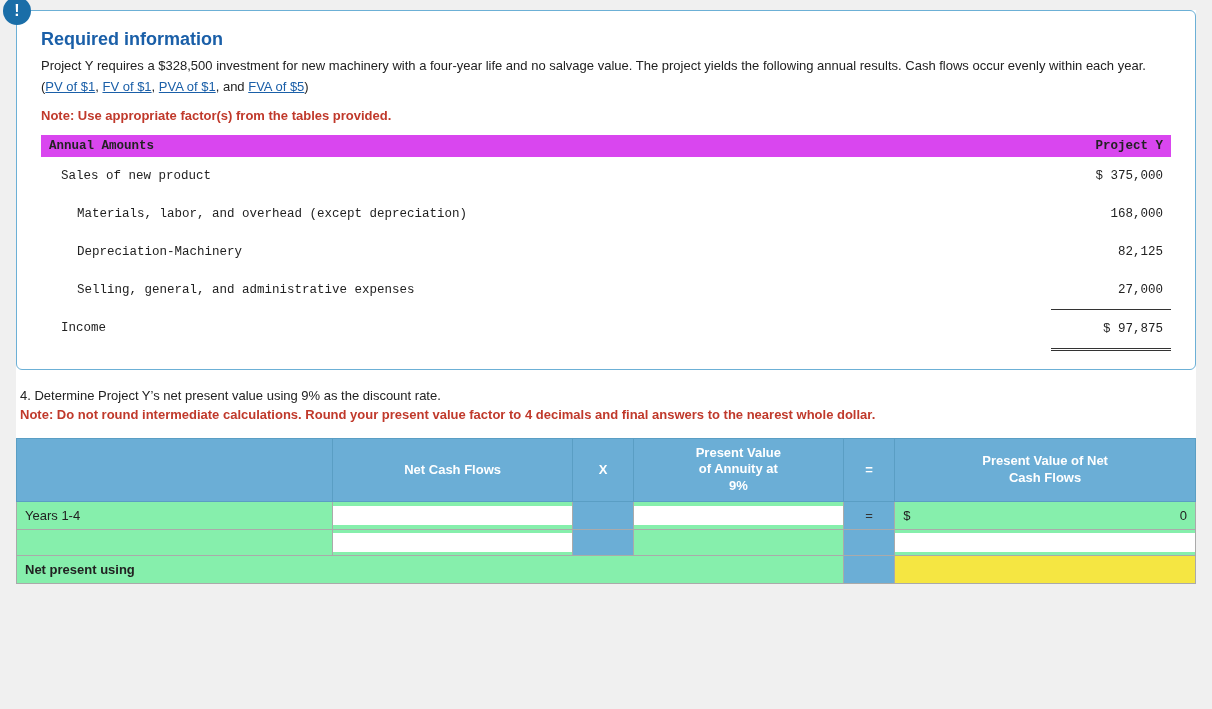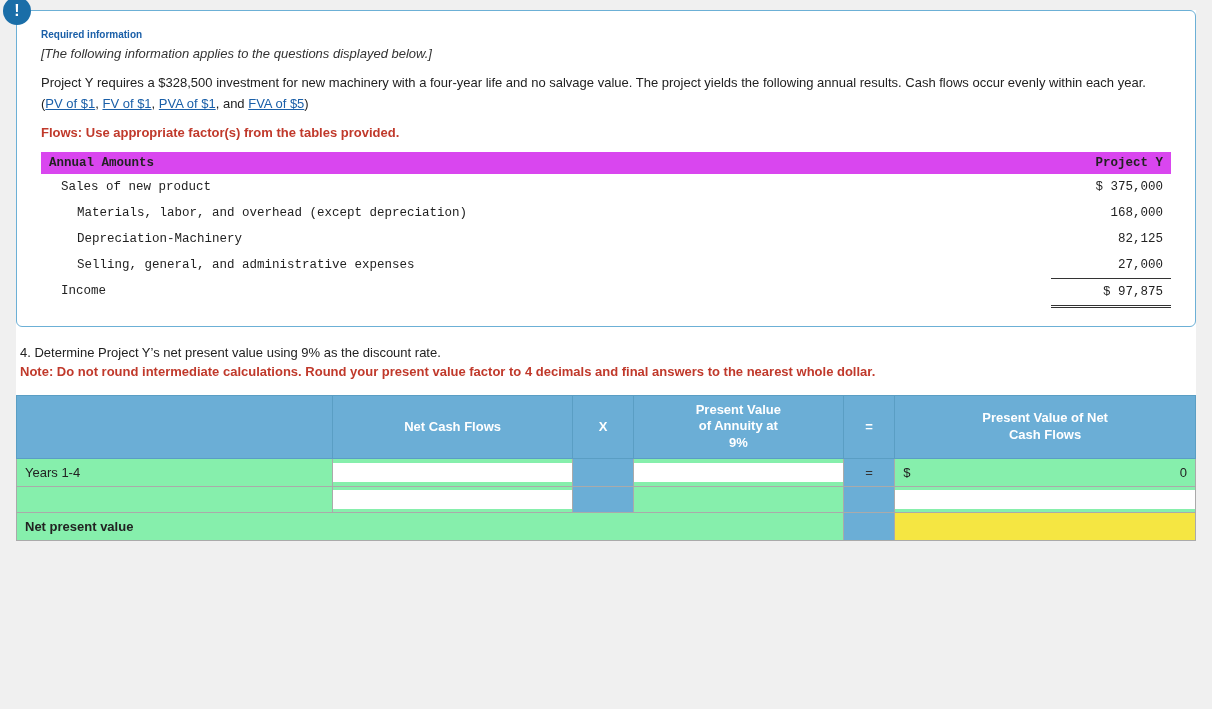--- a/index.html
+++ b/index.html
@@ -37,21 +37,21 @@
       color: white;
       font-weight: bold;
       font-size: 16px;
       display: flex;
       align-items: center;
       justify-content: center;
     }
     .info-title {
       font-weight: bold;
       color: #1a5fa8;
-      font-size: 10px;
+      font-size: 18px;
       margin-bottom: 6px;
     }
     .info-subtitle {
       font-style: italic;
       color: #333;
       font-size: 13px;
       margin-bottom: 12px;
     }
     .info-body {
       font-size: 13px;
@@ -71,21 +71,21 @@
 
     
     .annual-table {
       width: 100%;
       border-collapse: collapse;
       font-family: 'Courier New', monospace;
       font-size: 12.5px;
       margin-top: 12px;
     }
     .annual-table td {
-      padding: 6px 8px;
+      padding: 12px 8px;
       vertical-align: top;
     }
     .annual-table thead td {
       background: #d9e4f0;
       font-weight: bold;
       padding: 4px 8px;
     }
     .annual-table .header-row td {
       background: #d946ef;
     }
@@ -237,26 +237,25 @@
   </style>
 </head>
 <body>
 
 <div class="page-wrapper">
 
   <div class="info-box">
     <div class="info-icon">!</div>
 
     <div class="info-title">Required information</div>
-    <div class="info-subtitle">[The following information applies to the questions displayed below.]</div>
 
     <div class="info-body">
       <span>Project Y requires a $328,500 investment for new machinery with a four-year life and no salvage value. The project yields the following annual results. Cash flows occur evenly within each year. (<a href="#">PV of $1</a>, <a href="#">FV of $1</a>, <a href="#">PVA of $1</a>, and <a href="#">FVA of $5</a>)</span>
     </div>
-    <div class="info-note">Flows: Use appropriate factor(s) from the tables provided.</div>
+    <div class="info-note">Note: Use appropriate factor(s) from the tables provided.</div>
 
     <table class="annual-table">
       <thead>
         <tr class="header-row">
           <td>Annual Amounts</td>
           <td class="value-col">Project Y</td>
         </tr>
       </thead>
       <tbody>
         <tr class="indent1">
@@ -338,21 +337,21 @@
           <td class="cell-blue-header"></td>
           <td></td>
           <td class="cell-blue-header"></td>
           <td style="padding:0;">
             <input class="cell-pv-input" type="text" value="" style="">
           </td>
         </tr>
 
         <tr class="npv-row">
           <td class="npv-label-cell" colspan="4">
-            <span>Net present value</span>
+            <span>Net present using</span>
           </td>
           <td class="cell-blue-header"></td>
           <td class="npv-value-cell" style="padding:0;">
             <input class="cell-pv-input" type="text" value="" style="background: rgb(245, 230, 66);">
           </td>
         </tr>
       </tbody>
     </table>
   </div>
 

